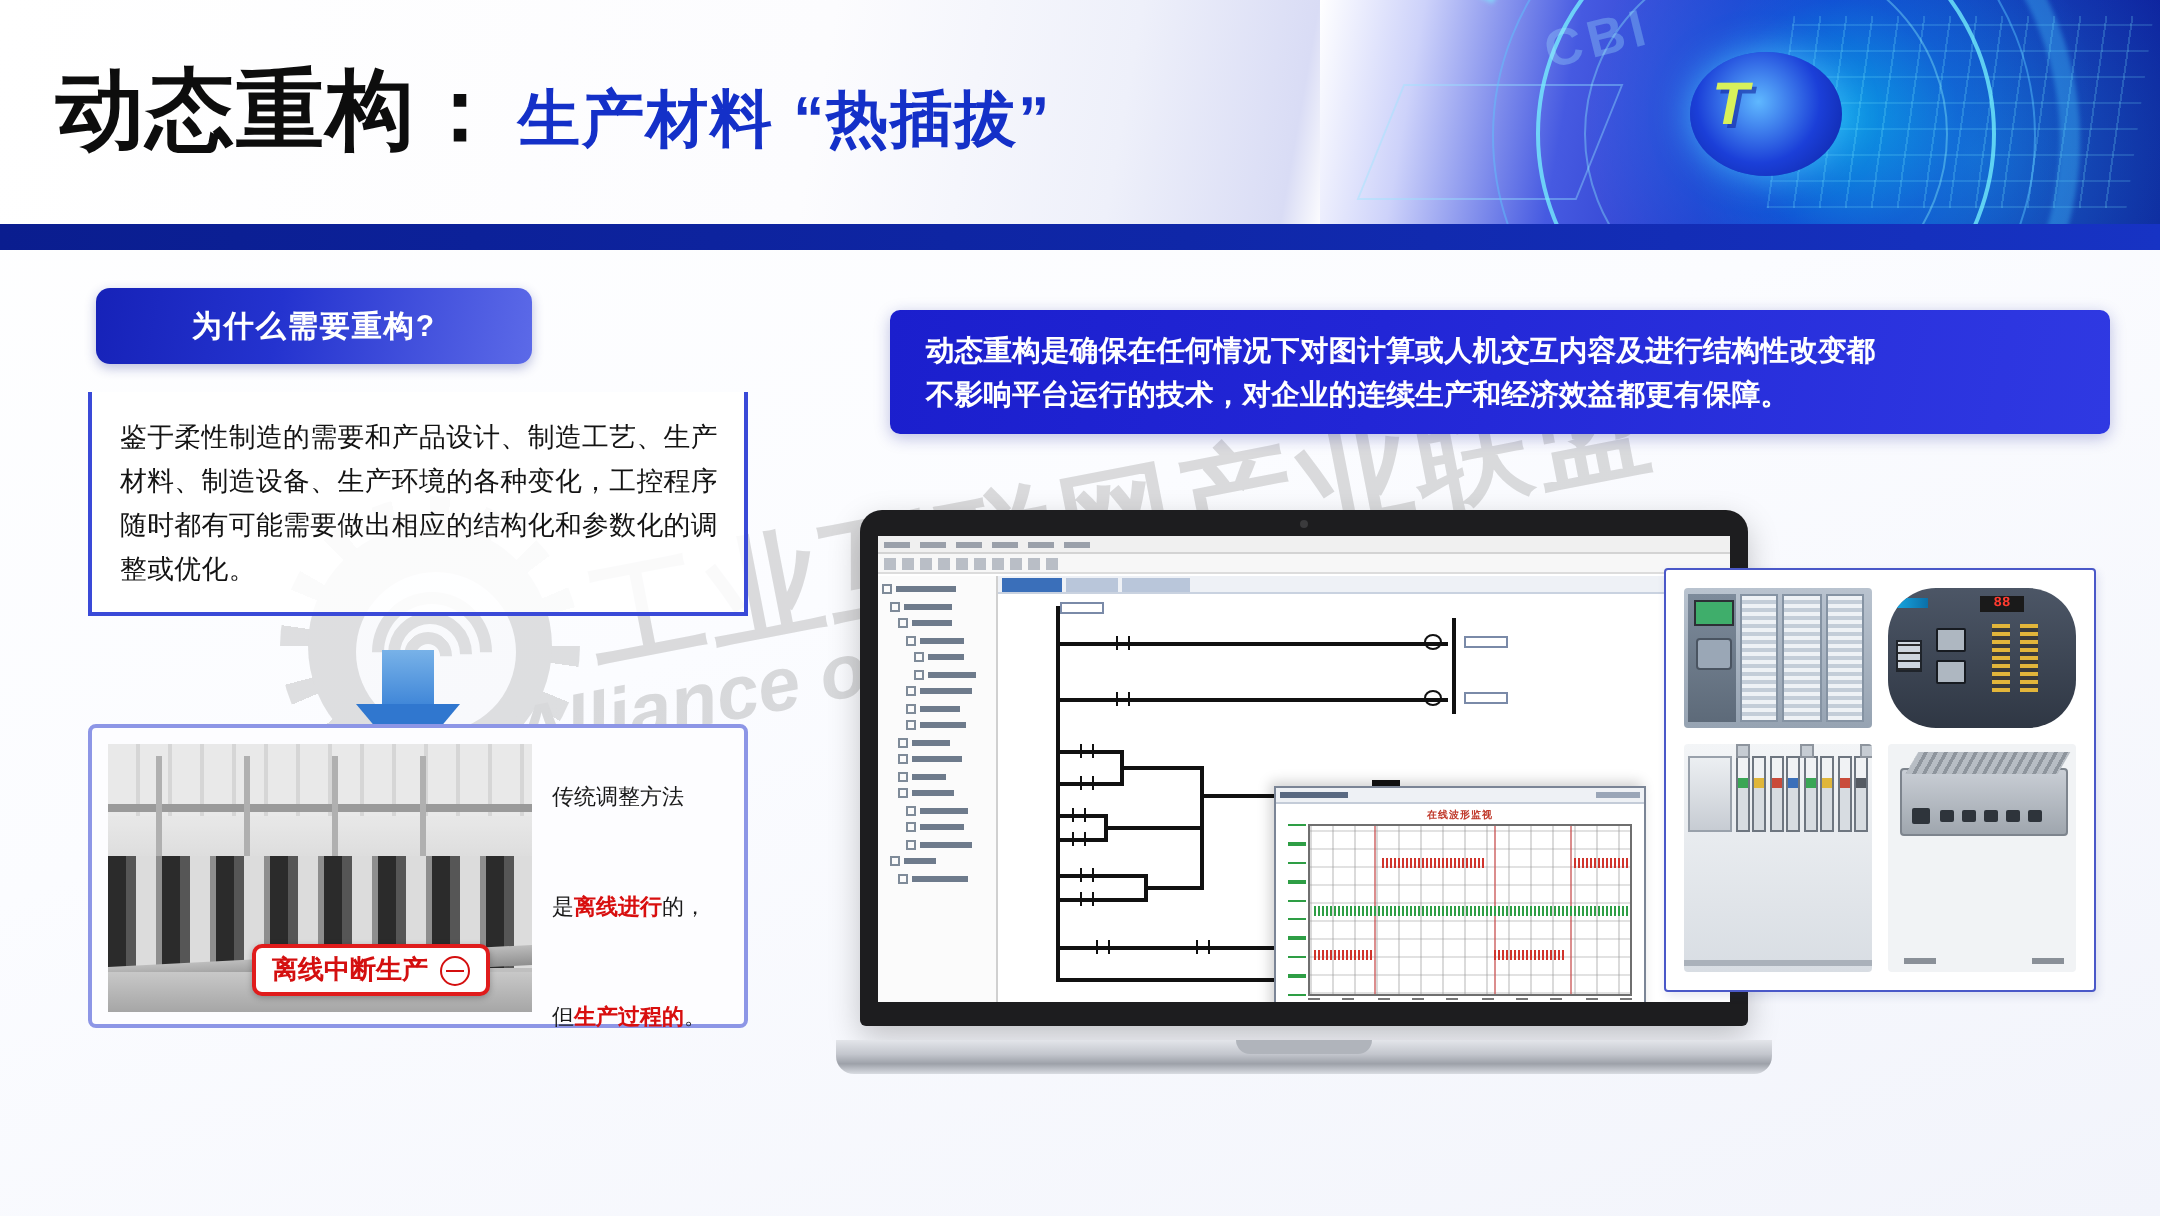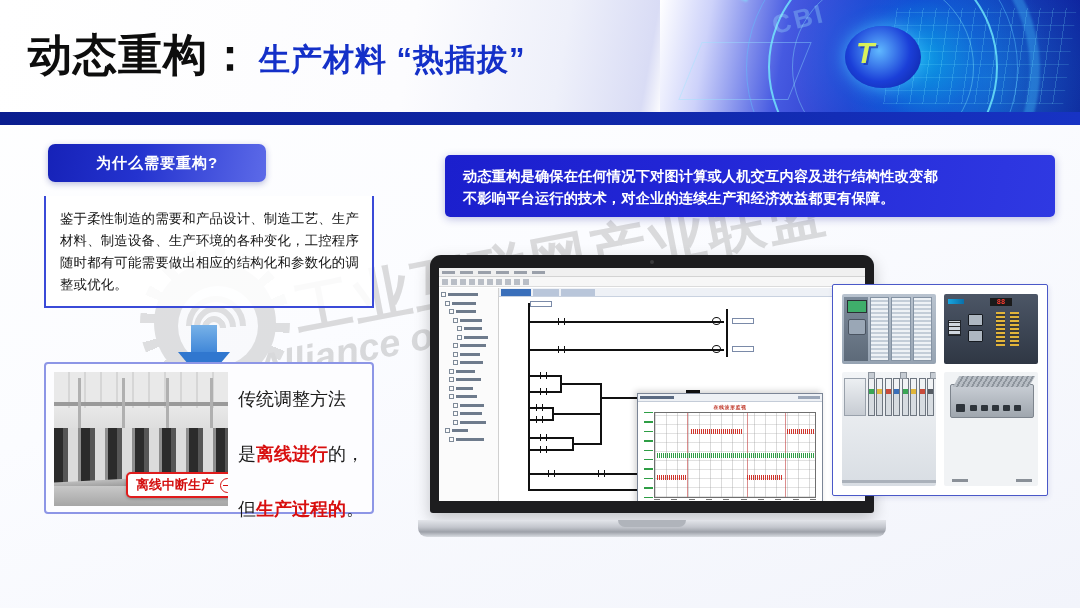--- a/index.html
+++ b/index.html
@@ -221,21 +221,21 @@
     width:15px; height:15px; border:1.6px solid #d40f0f; border-radius:50%;
     position:relative;
   }
   .offline-badge .sym::before{
     content:""; position:absolute; left:2px; top:6px; width:9px; height:1.6px; background:#d40f0f;
   }
   .photo-note {
     flex:1; padding-left:10px; display:flex; flex-direction:column;
     justify-content:center;
   }
-  .photo-note div { font-size:18px; line-height:23px; color:#1a1a1a; white-space:nowrap;margin-top:32px; }
+  .photo-note div { font-size:11px; line-height:23px; color:#1a1a1a; white-space:nowrap;margin-top:32px; }
   .hl { color:#d80f0f; font-weight:bold; }
 
   
   .banner {
     position:absolute; left:445px; top:155px; width:610px; height:62px;
     border-radius:5px;
     background:linear-gradient(100deg,#1b1fcd 0%,#2226d6 40%,#2f39e2 100%);
     box-shadow:0 2px 8px rgba(20,30,150,0.28);
     padding:10px 18px;
   }
@@ -379,21 +379,21 @@
     background:#9aa7b6; border:1px solid #4a5461; border-radius:2px;
   }
   .hw-plc .mod {
     flex:1; margin-right:2px;
     background:repeating-linear-gradient(0deg,#eef2f6 0 2px,#c3cdd8 2px 4px);
     border:1px solid #8593a3;
   }
 
   
   .hw-ctrl {
-    background:linear-gradient(180deg,#4c5666 0%,#2f3744 100%); position:relative;
+    background:linear-gradient(180deg,#4c5666 0%,#2f3744 100%); position:relative;border-radius:24px;
   }
   .hw-ctrl .disp {
     position:absolute; left:46px; top:4px; width:22px; height:8px;
     background:#1a1a1a; color:#ff3b30; font-size:7px; font-weight:bold;
     font-family:"Liberation Mono",monospace; text-align:center; line-height:8px;
   }
   .hw-ctrl .badge {
     position:absolute; left:4px; top:5px; width:16px; height:5px;
     background:linear-gradient(90deg,#17a6e0,#0b6fa8);
   }

